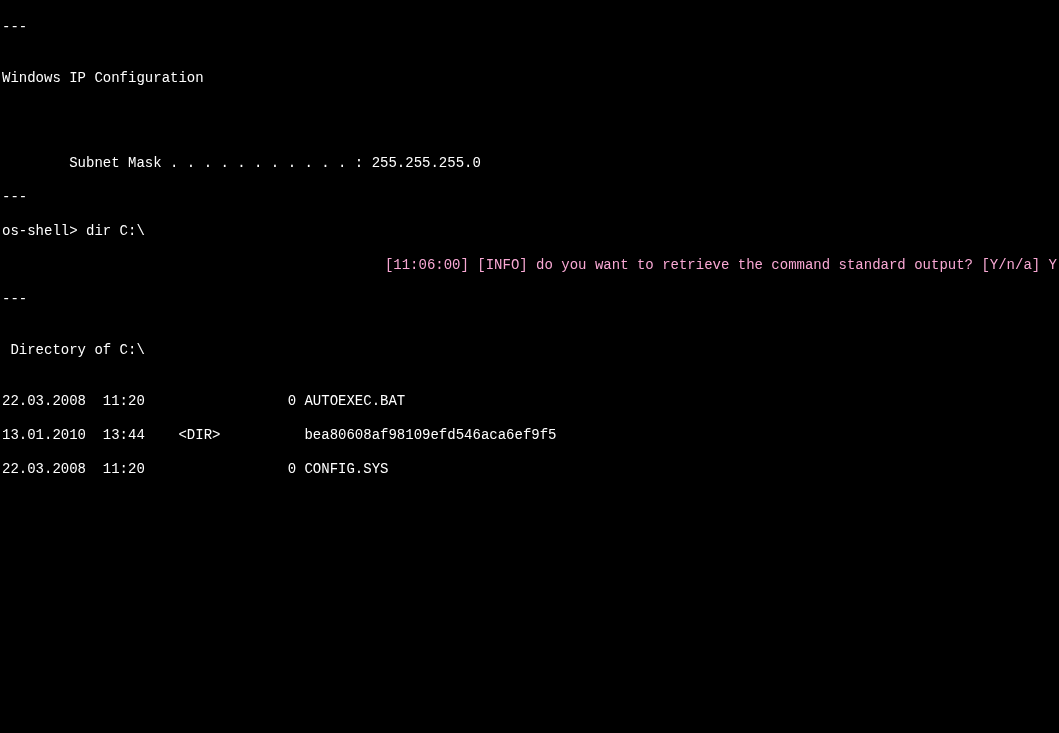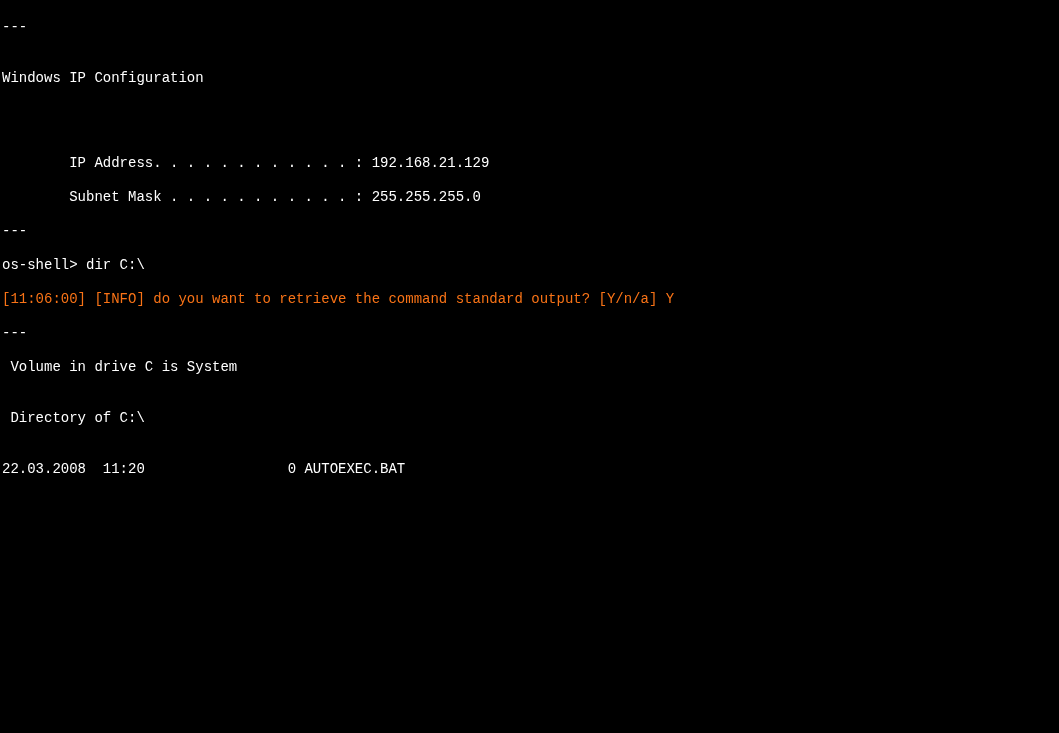--- a/index.html
+++ b/index.html
@@ -15,47 +15,48 @@
       line-height: 17px;
       padding: 2px;
       width: 1059px;
       height: 733px;
       overflow: hidden;
     }
     .terminal {
       white-space: pre;
     }
     .green {
-      color: #f97316;
+      color: #f9a8d4;
+      text-align: right;
     }
     .line {
       display: block;
     }
   </style>
 </head>
 <body>
 
 <div class="terminal">
 <span class="line">---</span>
 <span class="line"></span>
 <span class="line">Windows IP Configuration</span>
 <span class="line"></span>
 <span class="line"></span>
 <span class="line"></span>
-<span class="line">        IP Address. . . . . . . . . . . . : 192.168.21.129</span>
 <span class="line">        Subnet Mask . . . . . . . . . . . : 255.255.255.0</span>
 <span class="line">---</span>
 <span class="line">os-shell&gt; dir C:\</span>
 <span class="line green">[11:06:00] [INFO] do you want to retrieve the command standard output? [Y/n/a] Y</span>
 <span class="line">---</span>
-<span class="line"> Volume in drive C is System</span>
 <span class="line"></span>
 <span class="line"> Directory of C:\</span>
 <span class="line"></span>
 <span class="line">22.03.2008  11:20                 0 AUTOEXEC.BAT</span>
+<span class="line">13.01.2010  13:44    &lt;DIR&gt;          bea80608af98109efd546aca6ef9f5</span>
+<span class="line">22.03.2008  11:20                 0 CONFIG.SYS</span>
 
 
 
 
 
 
 
 
 
 

